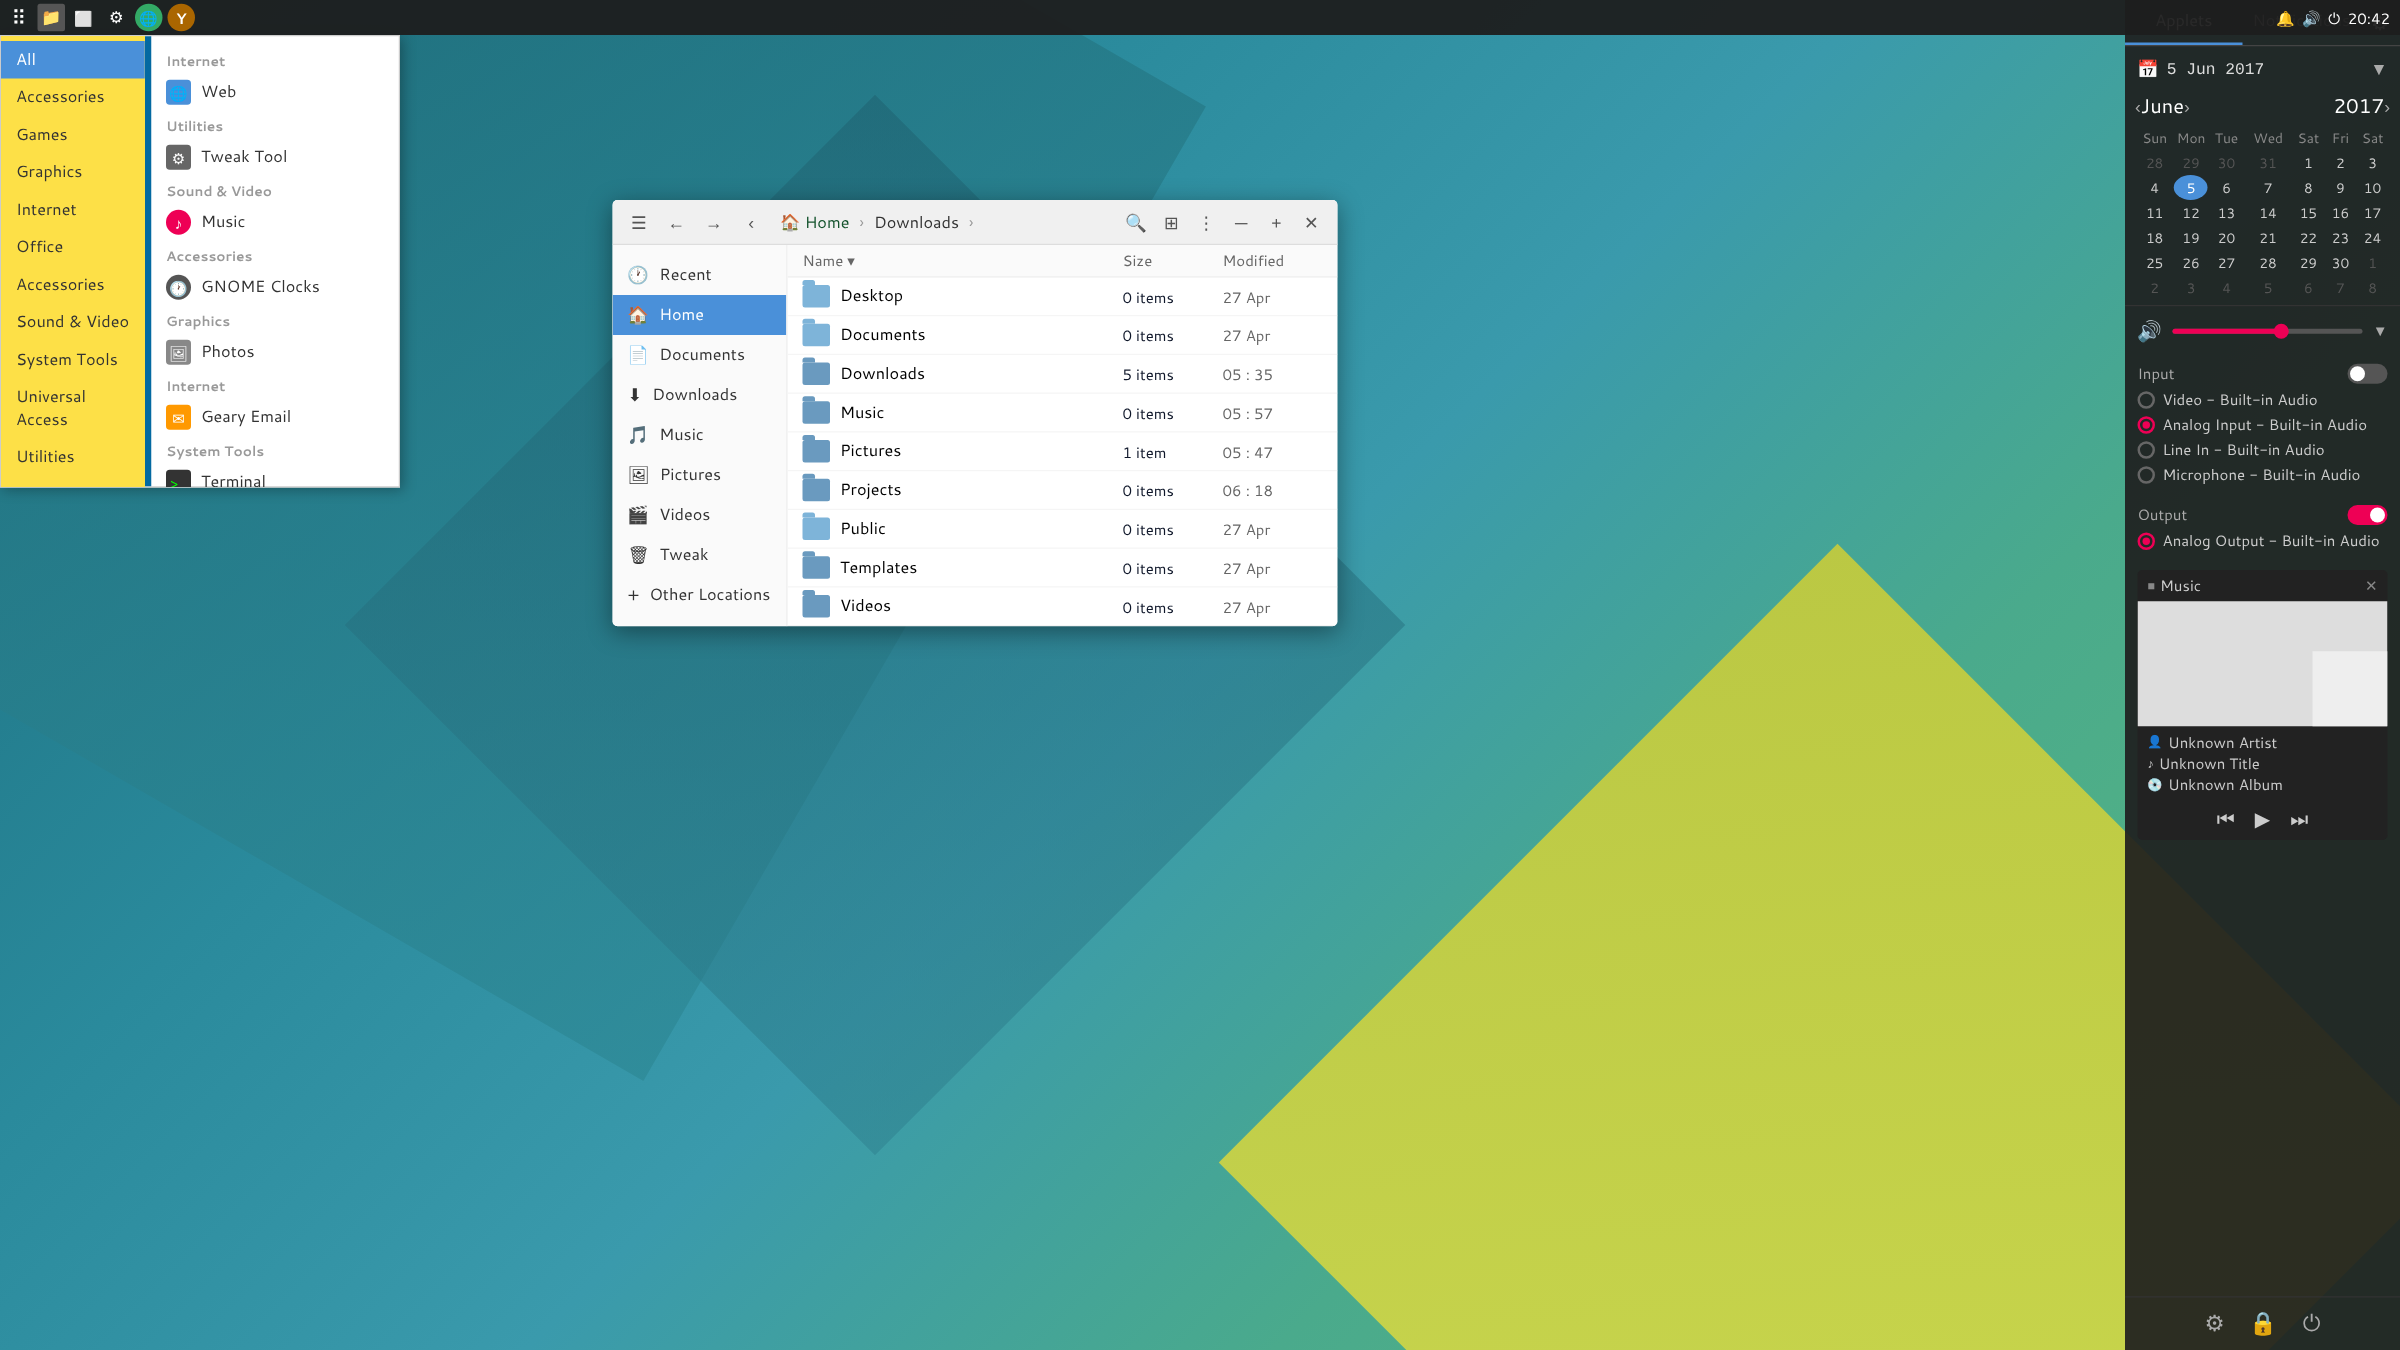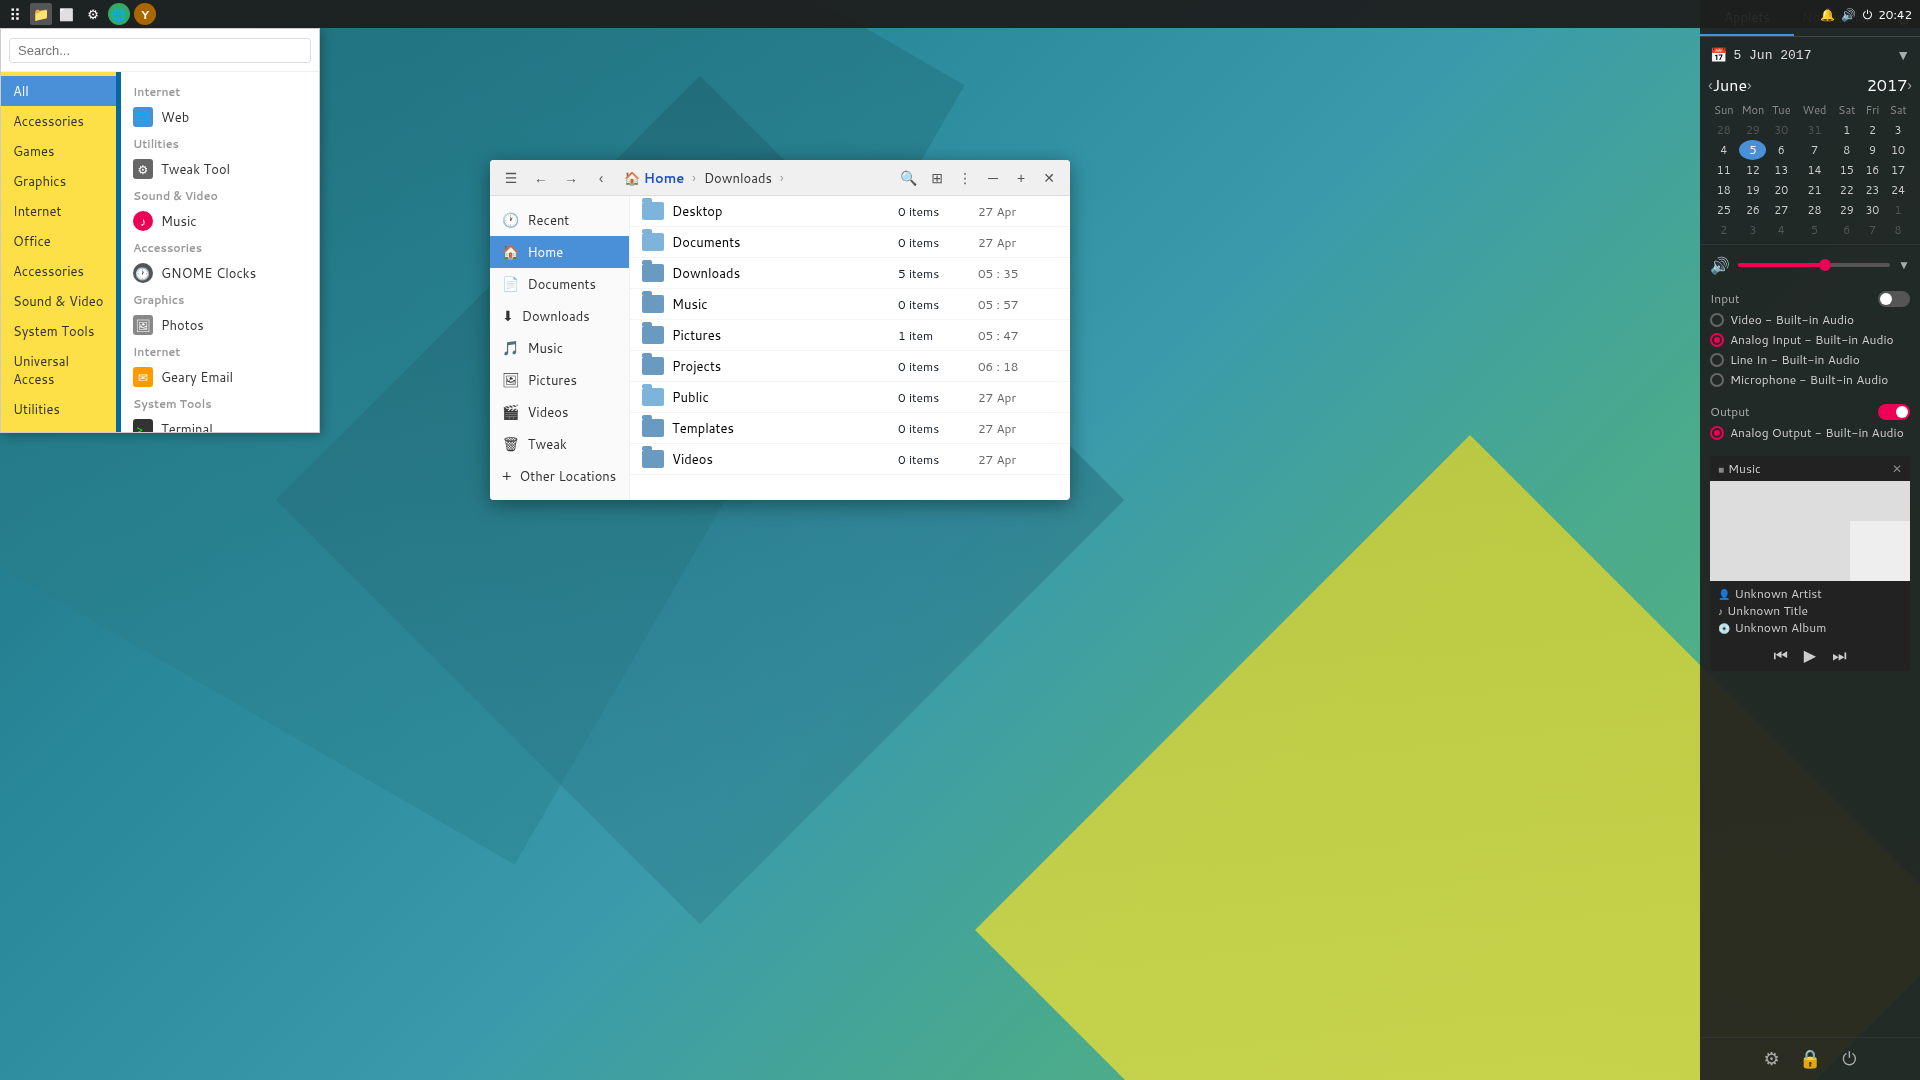--- a/index.html
+++ b/index.html
@@ -214,21 +214,21 @@
       gap: 2px;
       font-size: 13px;
       flex: 1;
     }
     .fm-breadcrumb-item {
       padding: 3px 6px;
       border-radius: 3px;
       cursor: pointer;
       color: #333;
     }
-    .fm-breadcrumb-item.active { font-weight: bold; color: #1d4ed8; }
+    .fm-breadcrumb-item.active { font-weight: normal; color: #14532d; }
     .fm-breadcrumb-sep { color: #999; }
     .fm-toolbar-right {
       display: flex;
       align-items: center;
       gap: 2px;
     }
     .fm-body {
       display: flex;
       flex: 1;
       height: 370px;
@@ -546,23 +546,20 @@
   </div>
   <div class="taskbar-right">
     <span>🔔</span>
     <span>🔊</span>
     <span>⏻</span>
     <span>20:42</span>
   </div>
 </div>
 
 <div class="app-menu">
-  <div class="app-menu-search">
-    <input type="text" placeholder="Search..." style="">
-  </div>
   <div class="app-menu-body">
     <div class="app-menu-categories">
       <div class="category-item active">All</div>
       <div class="category-item">Accessories</div>
       <div class="category-item">Games</div>
       <div class="category-item">Graphics</div>
       <div class="category-item">Internet</div>
       <div class="category-item">Office</div>
       <div class="category-item">Accessories</div>
       <div class="category-item">Sound &amp; Video</div>
@@ -665,20 +662,25 @@
       <div class="fm-sidebar-item">
         <span class="si-icon">🗑</span>
         <span>Tweak</span>
       </div>
       <div class="fm-sidebar-item">
         <span class="si-icon">+</span>
         <span>Other Locations</span>
       </div>
     </div>
     <div class="fm-content">
+      <div class="fm-header-row">
+        <div class="fm-header-name">Name ▾</div>
+        <div class="fm-header-size">Size</div>
+        <div class="fm-header-modified">Modified</div>
+      </div>
 
       <div class="fm-row">
         <div class="fm-row-name">
           <div class="folder-icon"></div>
           <span>Desktop</span>
         </div>
         <div class="fm-row-size">0 items</div>
         <div class="fm-row-modified">27 Apr</div>
       </div>
       <div class="fm-row">

